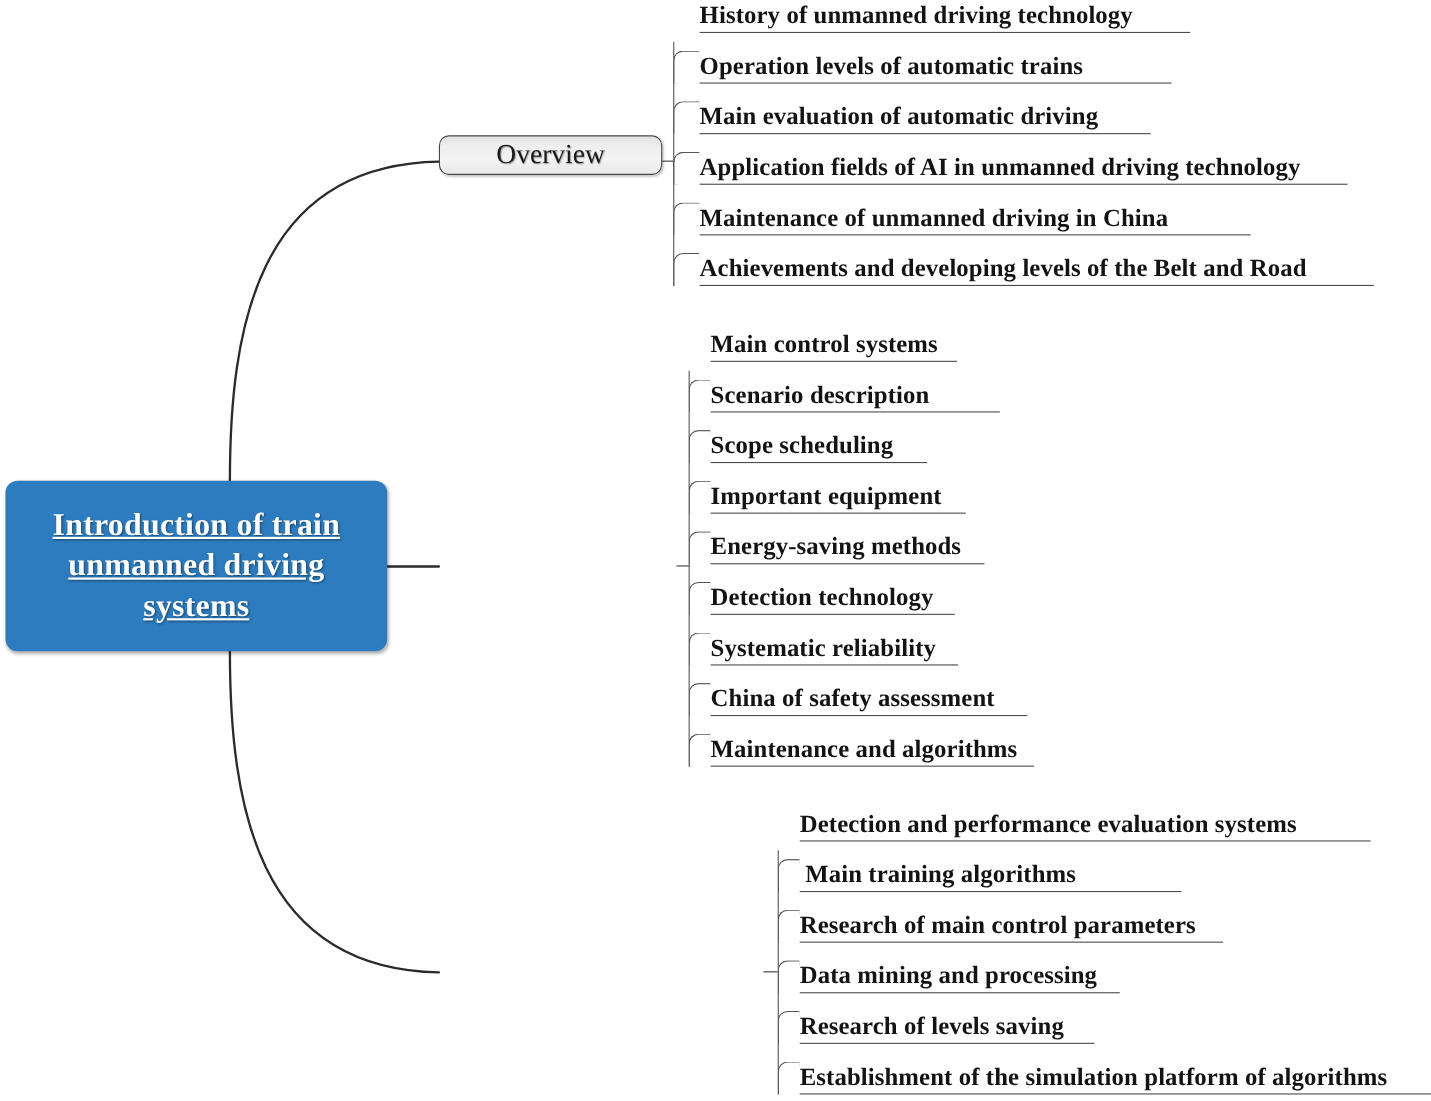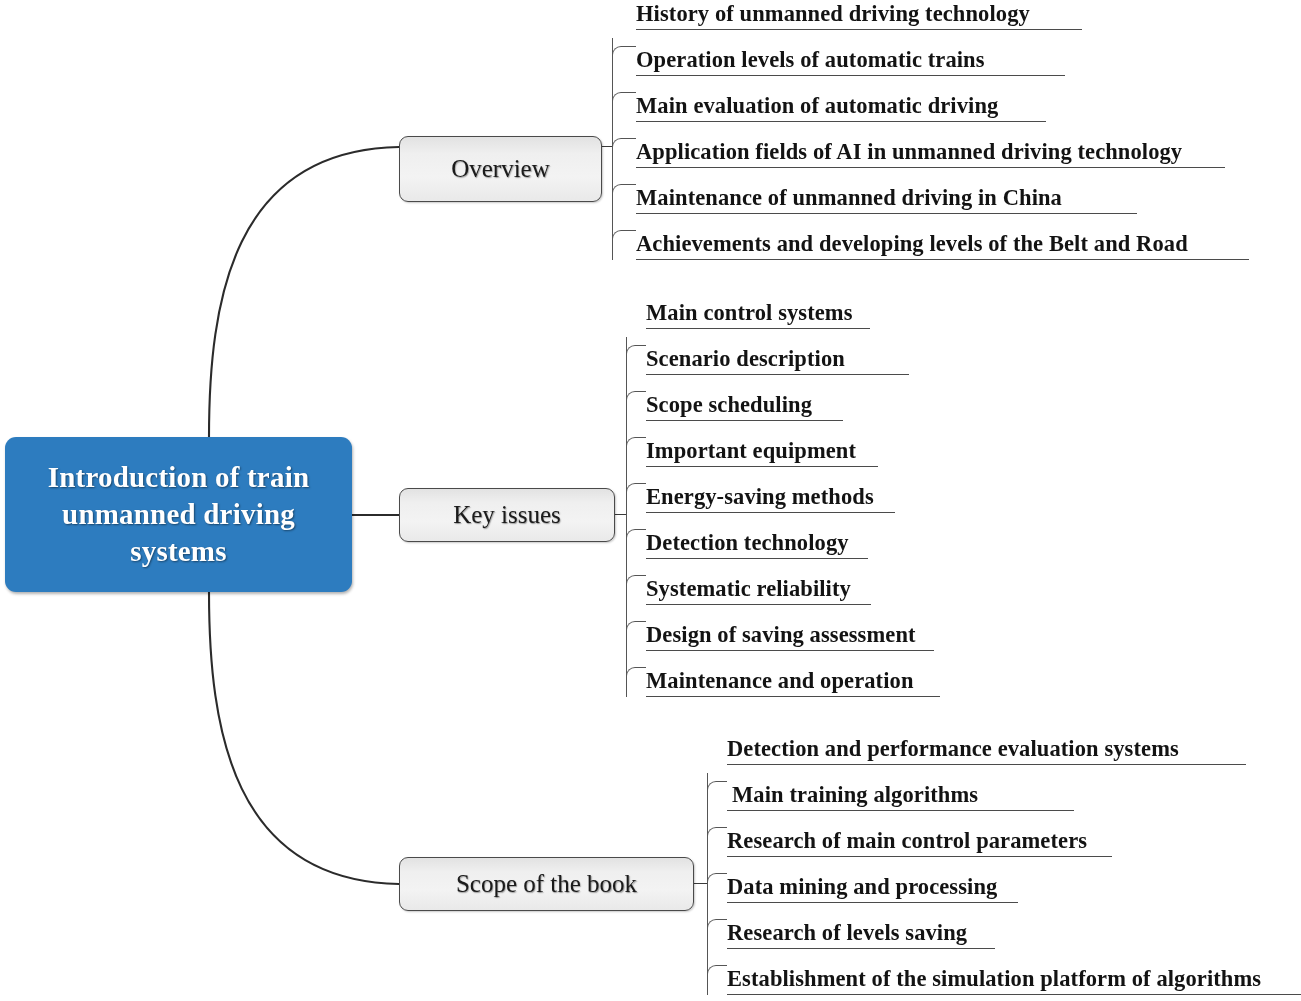--- a/index.html
+++ b/index.html
@@ -40,20 +40,21 @@
     box-shadow: 1px 2px 3px rgba(0,0,0,0.30);
     z-index: 5;
   }
   .root-node .root-text {
     font-size: 29px;
     line-height: 1.28;
     letter-spacing: 0.2px;
     text-shadow: 1px 1px 2px rgba(0,0,0,0.45);
     white-space: pre-line;
     padding: 0 16px;
+    text-decoration: underline;
   }
 
   
   .branch-node {
     position: absolute;
     box-sizing: border-box;
     background: linear-gradient(to bottom, #e2e2e2 0%, #efefef 26%, #f3f3f3 62%, #e9e9e9 100%);
     border: 1.3px solid #4a4a4a;
     border-radius: 9px;
     display: flex;
@@ -130,21 +131,21 @@
 
     <path d="M 209 592 C 209 730 233 881 399 884" fill="none" stroke="#2b2b2b" stroke-width="2.1" stroke-linecap="round"></path>
   </svg>
 
   <div class="root-node" style="left:5px; top:437px; width:347px; height:155px;">
     <span class="root-text">Introduction of train
 unmanned driving
 systems</span>
   </div>
 
-  <div class="branch-node" style="left:399px; top:136px; width:203px; height:66px;">
+  <div class="branch-node" style="left:399px; top:123px; width:203px; height:36px;">
     <span class="branch-text">Overview</span>
   </div>
 
   <div class="stub" style="left:602px; top:146px; width:11px;"></div>
 
   <div class="spine" style="left:612px; top:38px; height:222px;"></div>
 
   <div class="leaf" style="left:636px; top:0px; height:30px;">
     <span class="leaf-label">History of unmanned driving technology</span>
     <div class="leaf-underline" style="width:446px;"></div>
@@ -173,23 +174,20 @@
     <span class="leaf-label">Maintenance of unmanned driving in China</span>
     <div class="leaf-underline" style="width:501px;"></div>
   </div>
 
   <div class="leaf" style="left:636px; top:230px; height:30px;">
     <div class="leaf-hook" style="left:-24px; top:0px; width:24px; height:30px;"></div>
     <span class="leaf-label">Achievements and developing levels of the Belt and Road</span>
     <div class="leaf-underline" style="width:613px;"></div>
   </div>
 
-  <div class="branch-node" style="left:399px; top:488px; width:216px; height:54px;">
-    <span class="branch-text">Key issues</span>
-  </div>
   <div class="stub" style="left:615px; top:514px; width:12px;"></div>
   <div class="spine" style="left:626px; top:337px; height:360px;"></div>
 
   <div class="leaf" style="left:646px; top:299px; height:30px;">
     <span class="leaf-label">Main control systems</span>
     <div class="leaf-underline" style="width:224px;"></div>
   </div>
 
   <div class="leaf" style="left:646px; top:345px; height:30px;">
     <div class="leaf-hook" style="left:-20px; top:0px; width:20px; height:30px;"></div>
@@ -222,33 +220,30 @@
   </div>
 
   <div class="leaf" style="left:646px; top:575px; height:30px;">
     <div class="leaf-hook" style="left:-20px; top:0px; width:20px; height:30px;"></div>
     <span class="leaf-label">Systematic reliability</span>
     <div class="leaf-underline" style="width:225px;"></div>
   </div>
 
   <div class="leaf" style="left:646px; top:621px; height:30px;">
     <div class="leaf-hook" style="left:-20px; top:0px; width:20px; height:30px;"></div>
-    <span class="leaf-label">Design of saving assessment</span>
+    <span class="leaf-label">China of safety assessment</span>
     <div class="leaf-underline" style="width:288px;"></div>
   </div>
 
   <div class="leaf" style="left:646px; top:667px; height:30px;">
     <div class="leaf-hook" style="left:-20px; top:0px; width:20px; height:30px;"></div>
-    <span class="leaf-label">Maintenance and operation</span>
+    <span class="leaf-label">Maintenance and algorithms</span>
     <div class="leaf-underline" style="width:294px;"></div>
   </div>
 
-  <div class="branch-node" style="left:399px; top:857px; width:295px; height:54px;">
-    <span class="branch-text">Scope of the book</span>
-  </div>
   <div class="stub" style="left:694px; top:883px; width:13px;"></div>
   <div class="spine" style="left:707px; top:773px; height:222px;"></div>
 
   <div class="leaf" style="left:727px; top:735px; height:30px;">
     <span class="leaf-label">Detection and performance evaluation systems</span>
     <div class="leaf-underline" style="width:519px;"></div>
   </div>
 
   <div class="leaf" style="left:727px; top:781px; height:30px;">
     <div class="leaf-hook" style="left:-20px; top:0px; width:20px; height:30px;"></div>

